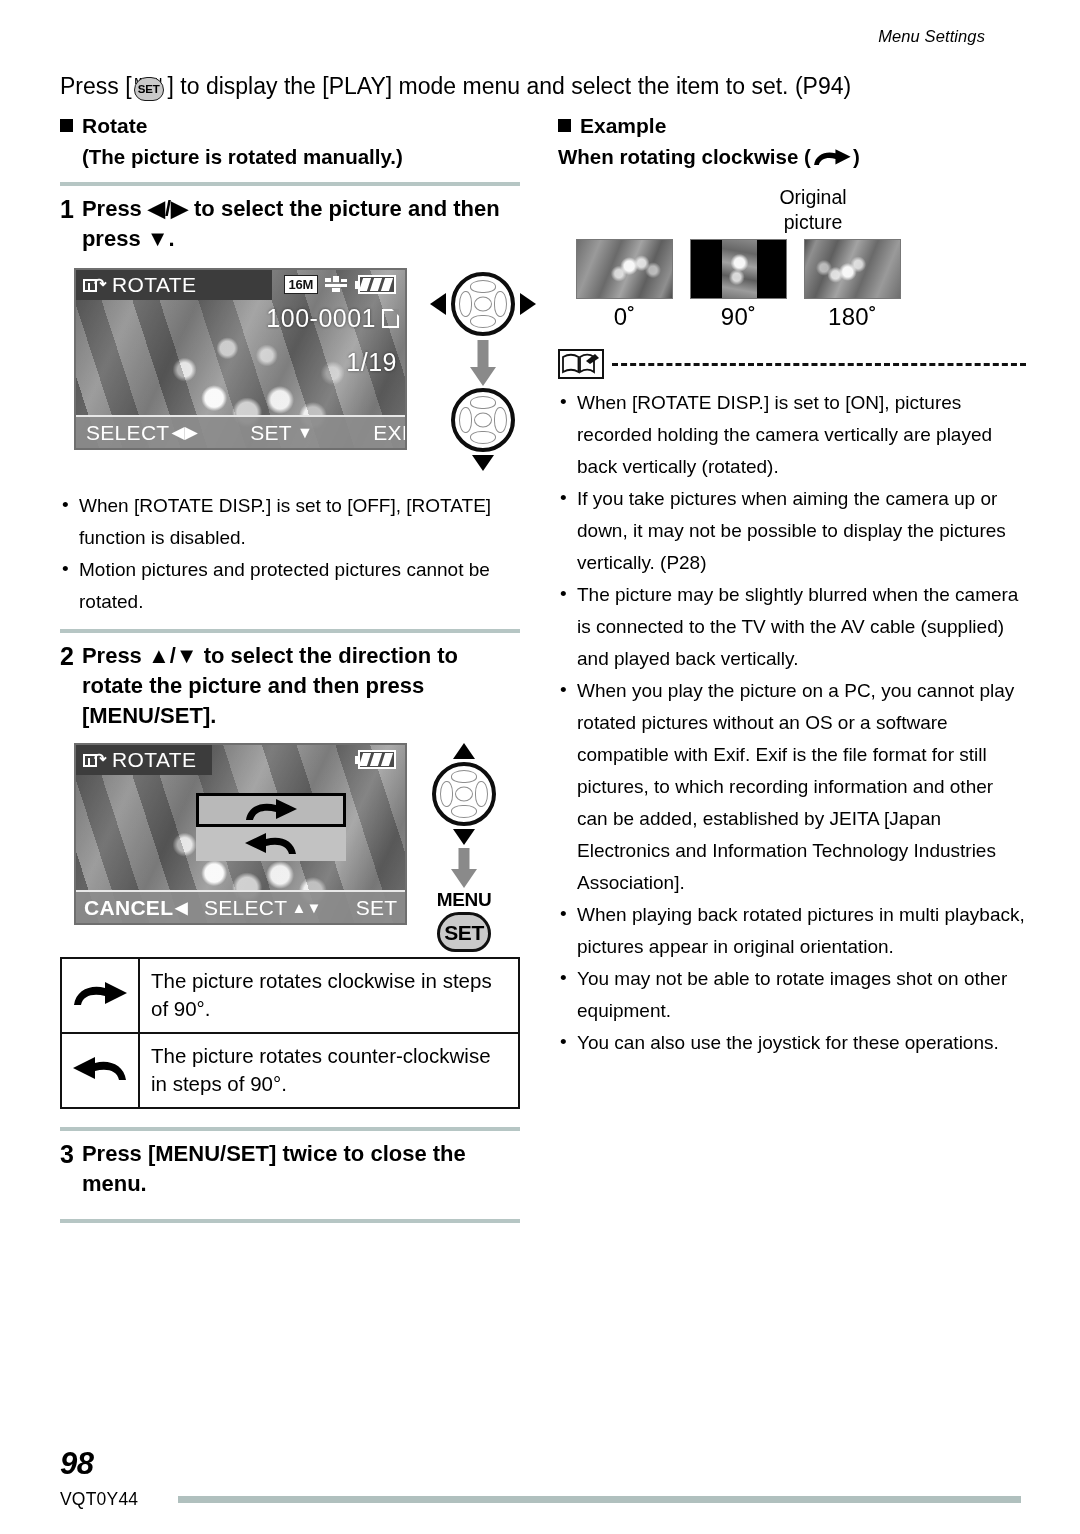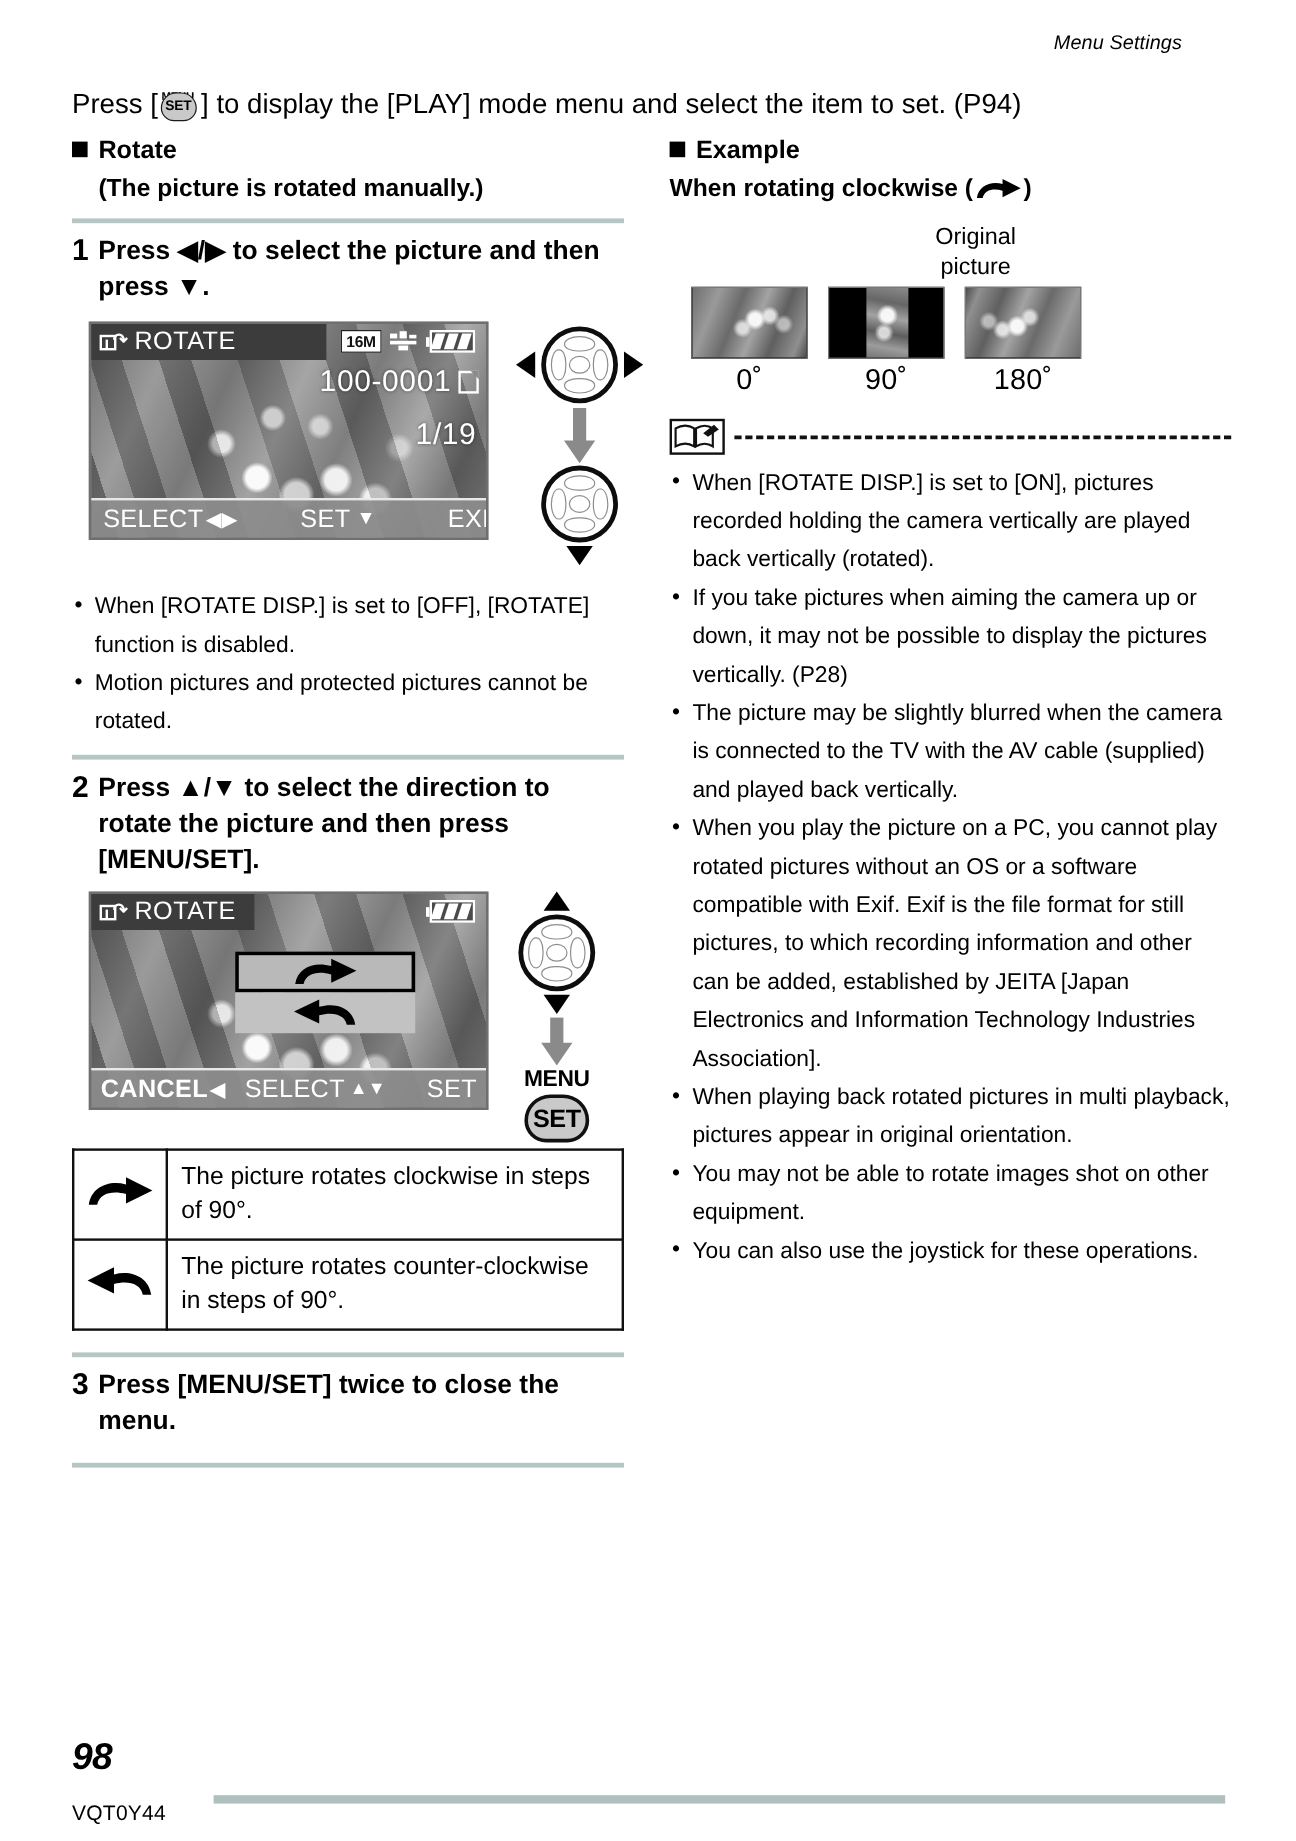--- a/index.html
+++ b/index.html
@@ -299,21 +299,21 @@
   }
   .dashline { flex: 1; height: 0; border-top: 3px dashed #111; margin-left: 8px; }
   .noterow { display: flex; align-items: center; margin-top: 18px; }
 
   .footer-pg {
     position: absolute; left: 60px; top: 1446px;
     font-size: 31px; font-style: italic; font-weight: bold; letter-spacing: -.5px;
   }
   .footer-code {
     position: absolute; left: 60px; top: 1489px;
-    font-size: 17.5px; letter-spacing: .2px; margin-top: 12px;
+    font-size: 17.5px; letter-spacing: .2px;
   }
   .footer-rule {
     position: absolute; left: 178px; top: 1496px; width: 843px; height: 7px;
     background: #b0c0be;
   }
 </style>
 </head>
 <body>
 
 <div class="page">

